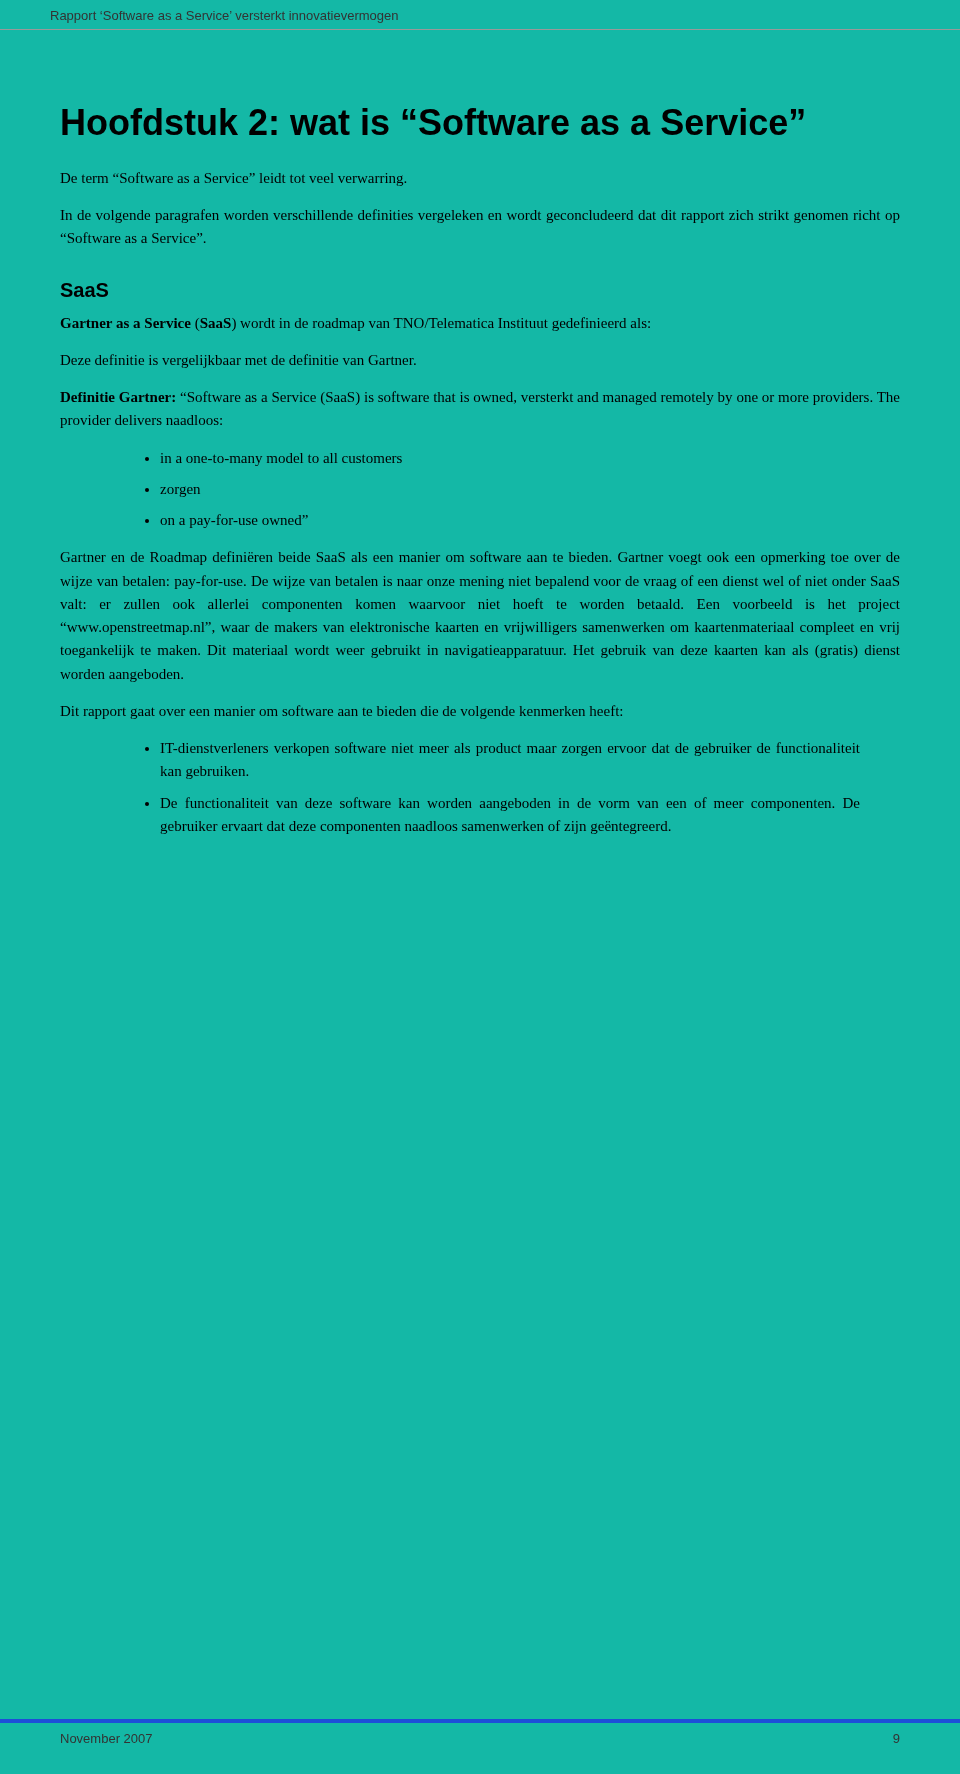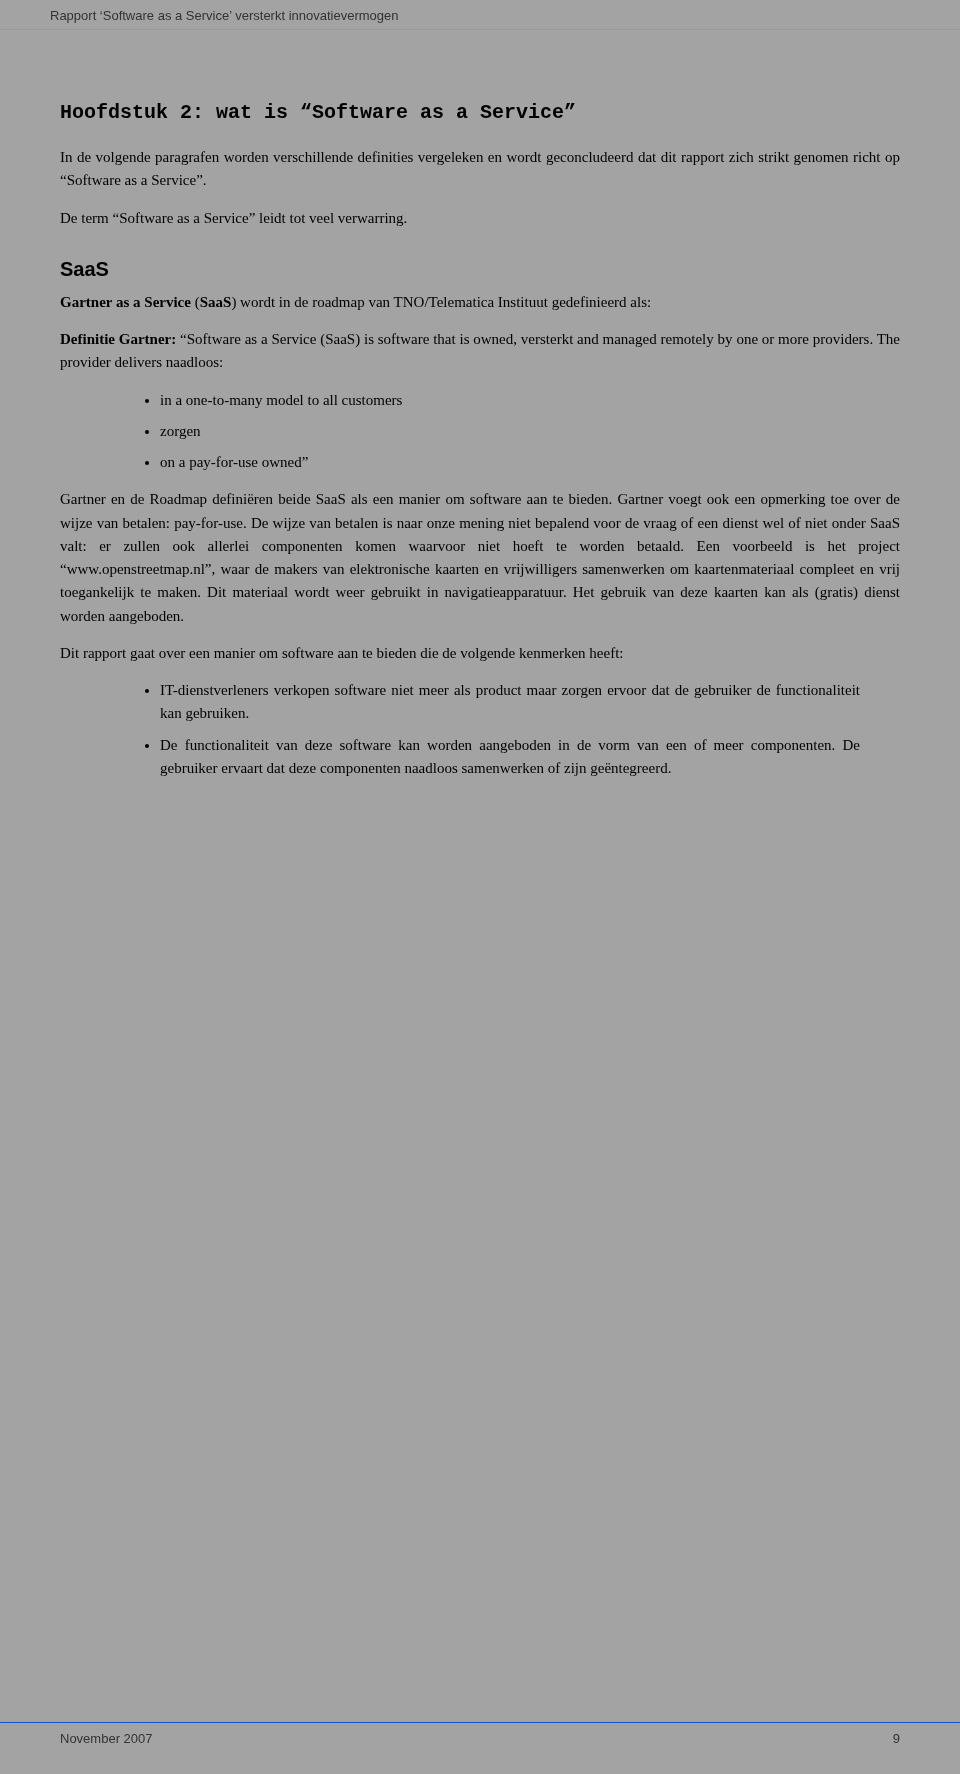--- a/index.html
+++ b/index.html
@@ -16,41 +16,41 @@
       width: 960px;
       min-height: 1774px;
       position: relative;
     }
 
     .page-container {
       width: 960px;
       min-height: 1774px;
       padding: 0;
       position: relative;
-      background: #a3a3a3;
+      background: #14b8a6;
     }
 
     .header-bar {
       width: 100%;
       border-bottom: 1px solid #999;
       padding: 8px 50px 6px 50px;
       font-size: 13px;
       color: #333;
       font-family: Arial, sans-serif;
       margin-bottom: 0;
     }
 
     .content-area {
       padding: 40px 60px 60px 60px;
     }
 
     h1.chapter-title {
-      font-size: 20px;
+      font-size: 36px;
       font-weight: bold;
-      font-family: Liberation Mono, monospace;
+      font-family: Liberation Sans, sans-serif;
       margin-bottom: 20px;
       margin-top: 30px;
       line-height: 1.3;
     }
 
     p {
       margin-bottom: 14px;
       line-height: 1.55;
       text-align: justify;
     }
@@ -90,51 +90,52 @@
       position: absolute;
       bottom: 20px;
       left: 0;
       right: 0;
       padding: 8px 60px;
       font-size: 13px;
       color: #333;
       font-family: Arial, sans-serif;
       display: flex;
       justify-content: space-between;
-      border-top: 1px solid #1d4ed8;
+      border-top: 4px solid #1d4ed8;
     }
 
     .bold-inline {
       font-weight: bold;
     }
   </style>
 </head>
 <body>
 
 <div class="page-container">
 
   <div class="header-bar">
     <span>Rapport ‘Software as a Service’ versterkt innovatievermogen</span>
   </div>
 
   <div class="content-area">
 
     <h1 class="chapter-title">Hoofdstuk 2: wat is “Software as a Service”</h1>
 
+    <p>De term “Software as a Service” leidt tot veel verwarring.</p>
+
     <p>In de volgende paragrafen worden verschillende definities vergeleken en wordt geconcludeerd dat dit rapport zich strikt genomen richt op “Software as a Service”.</p>
-
-    <p>De term “Software as a Service” leidt tot veel verwarring.</p>
 
     <h2 class="section-title">SaaS</h2>
 
     <p>
       <span class="bold-inline">Gartner as a Service</span><span> (<span class="bold-inline">SaaS</span>) wordt in de roadmap van TNO/Telematica Instituut gedefinieerd als:</span>
     </p>
 
 
+    <p>Deze definitie is vergelijkbaar met de definitie van Gartner.</p>
 
     <p>
       <span class="bold-inline">Definitie Gartner:</span><span> “Software as a Service (SaaS) is software that is owned, versterkt and managed remotely by one or more providers.</span> <span>The provider delivers naadloos:</span>
     </p>
 
     <ul class="bullet-list">
       <li>in a one-to-many model to all customers</li>
       <li>zorgen</li>
       <li>on a pay-for-use owned”</li>
     </ul>

